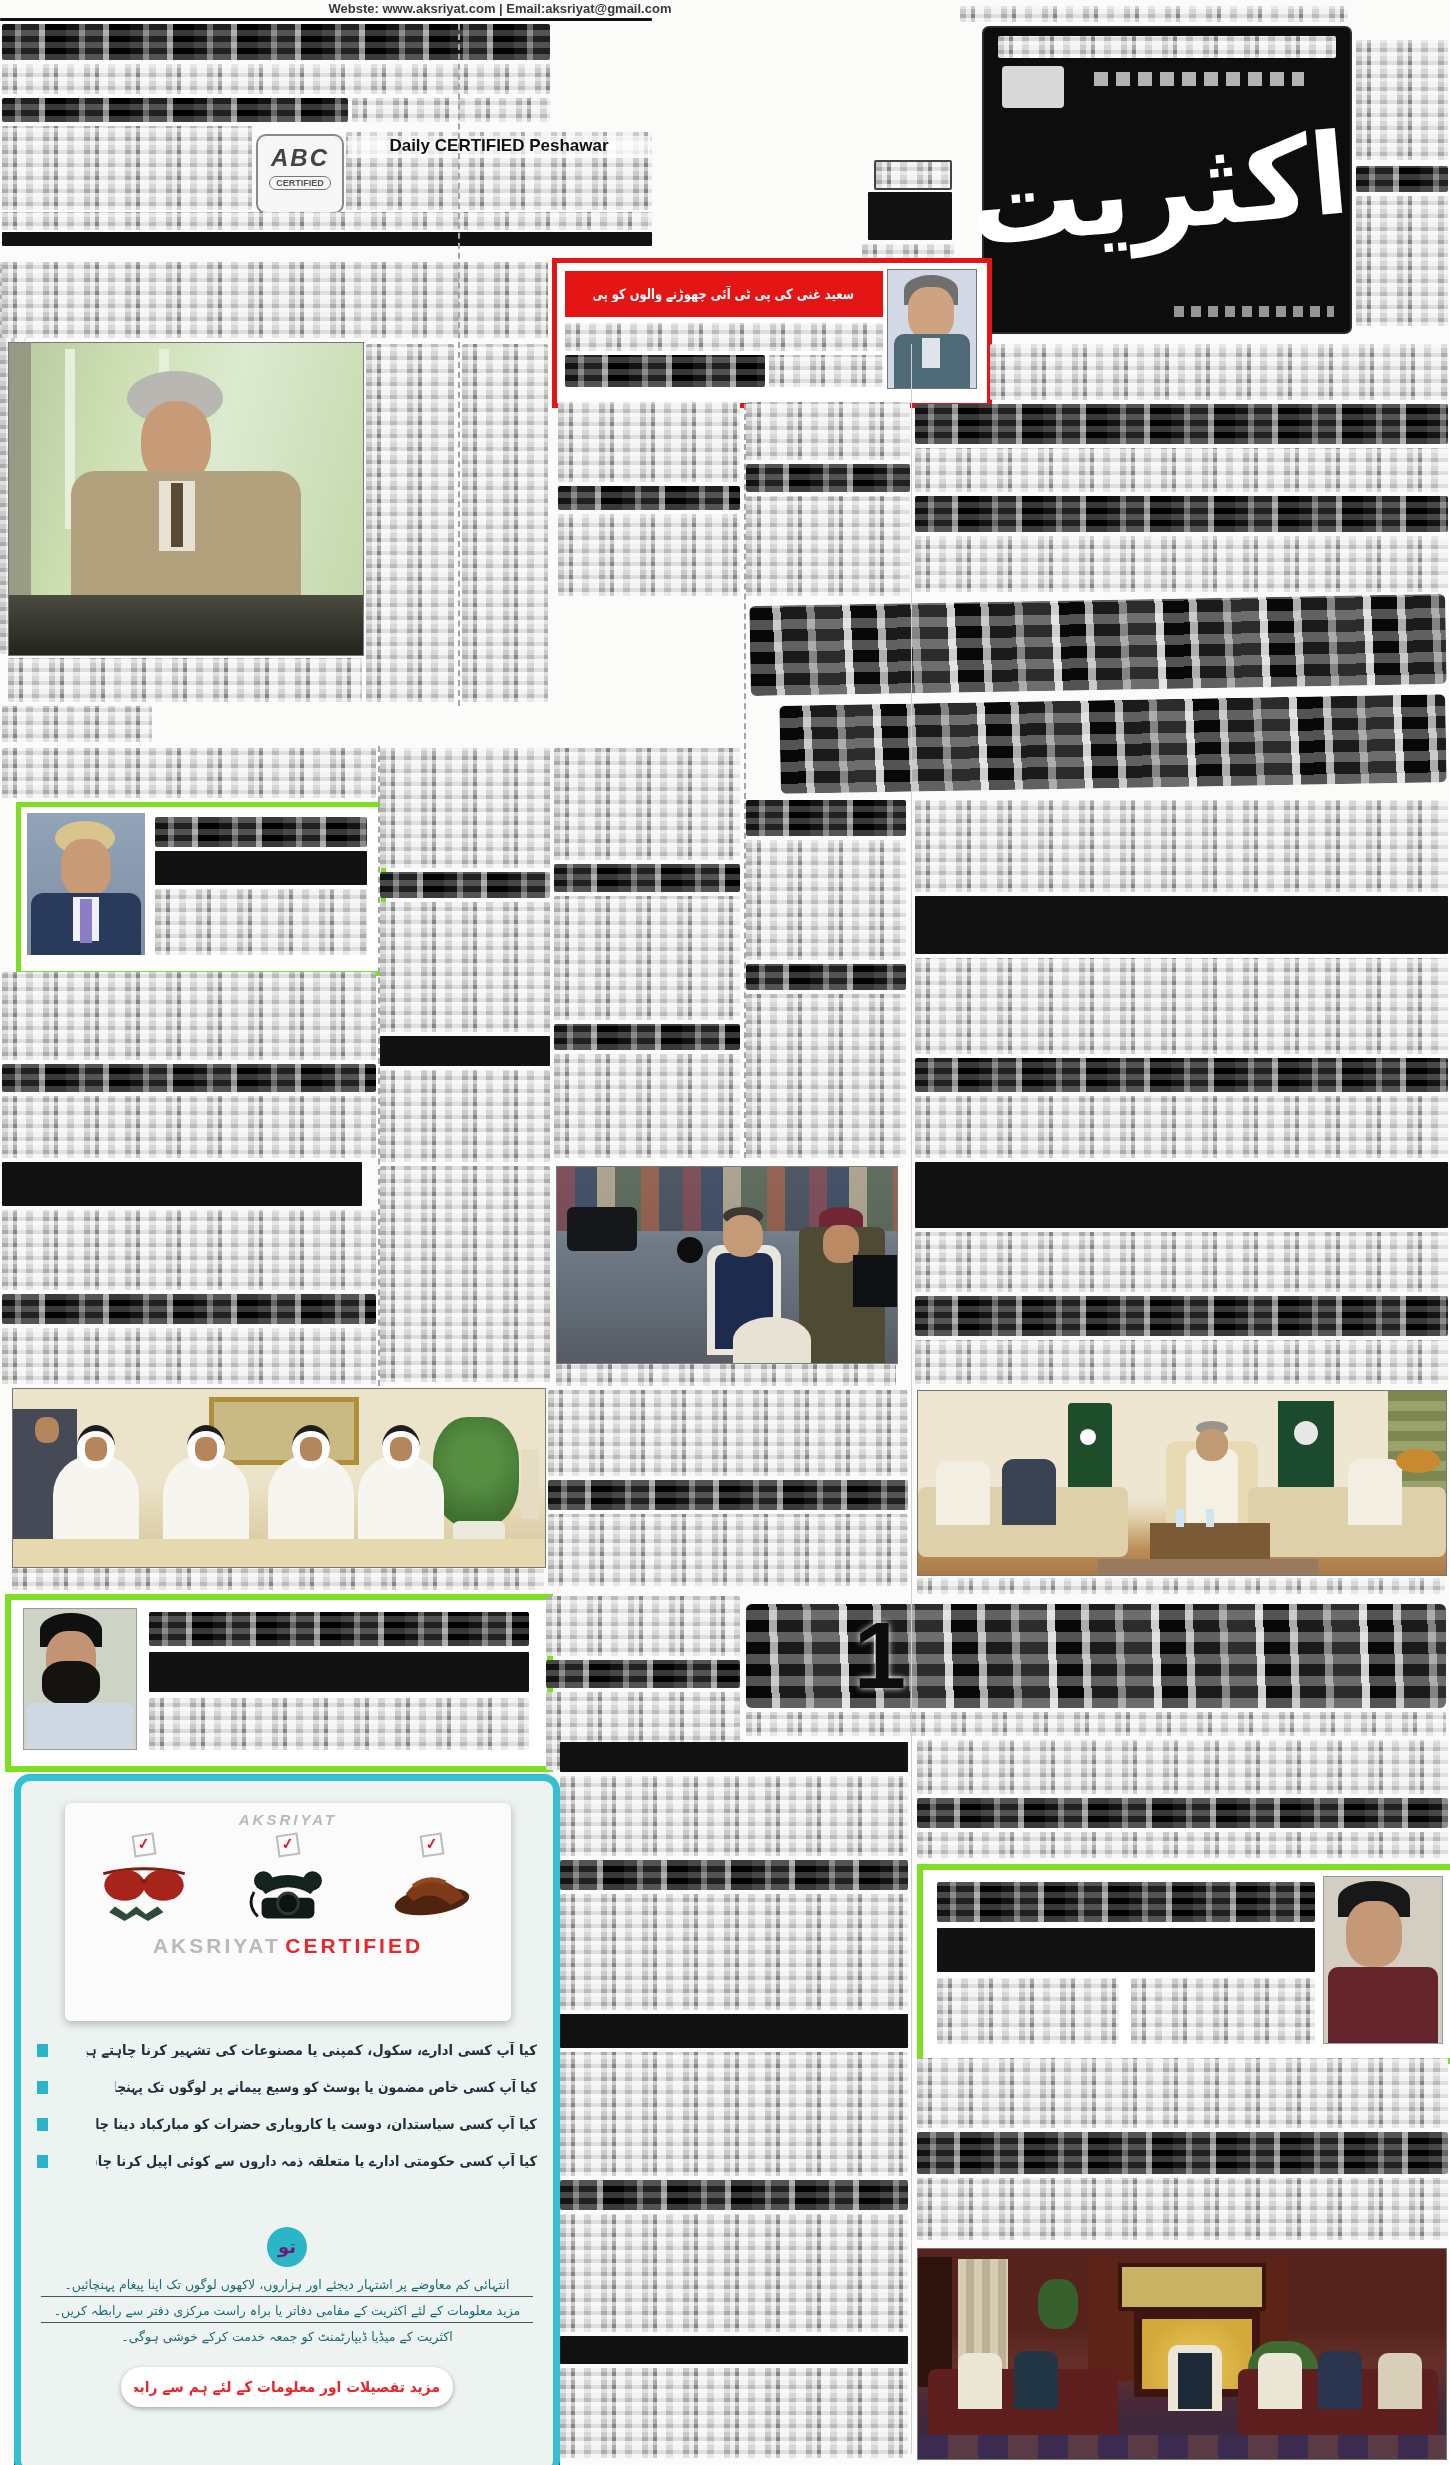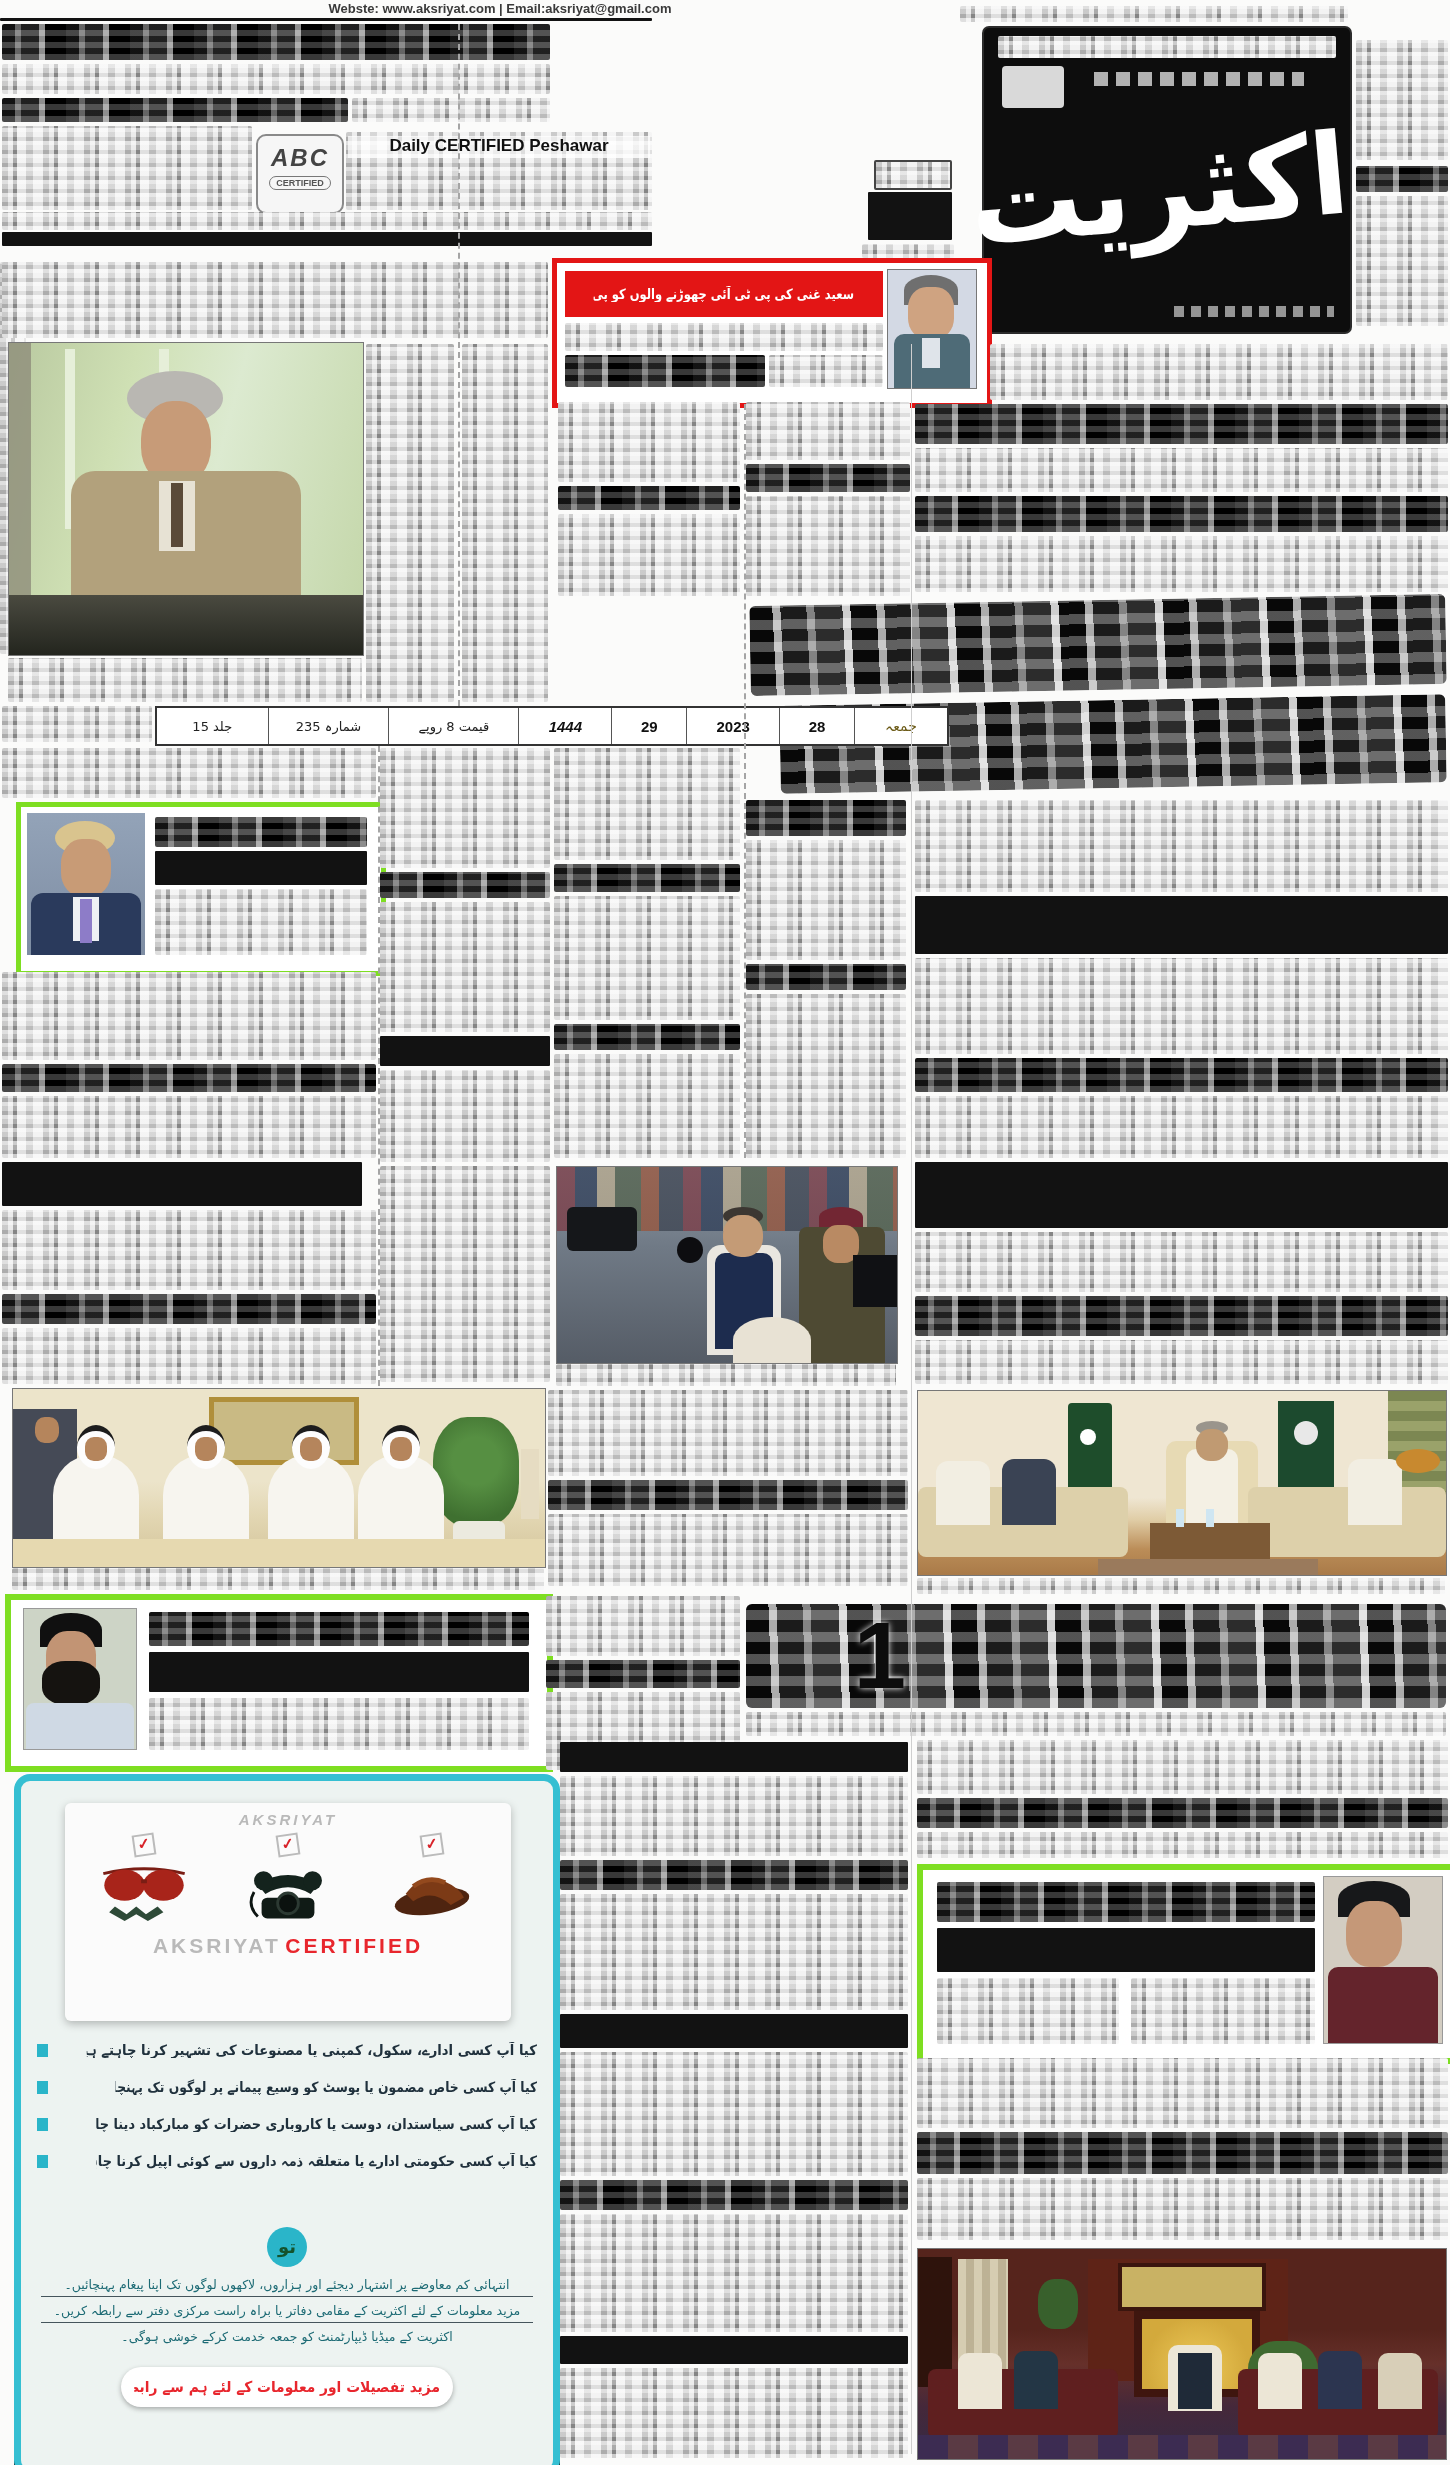--- a/index.html
+++ b/index.html
@@ -115,30 +115,20 @@
   <div class="abs tx" style="left:990px;top:344px;width:458px;height:56px;"></div>
   <div class="abs hd" style="left:915px;top:404px;width:533px;height:40px;"></div>
   <div class="abs tx" style="left:915px;top:448px;width:533px;height:44px;"></div>
   <div class="abs hd" style="left:915px;top:496px;width:533px;height:36px;"></div>
   <div class="abs tx" style="left:915px;top:536px;width:533px;height:56px;"></div>
 
   <div class="abs calli" style="left:750px;top:600px;width:696px;height:90px;transform:rotate(-1deg);"></div>
   <div class="abs calli" style="left:780px;top:700px;width:666px;height:88px;transform:rotate(-1deg);"></div>
 
   <div class="abs tx" style="left:2px;top:706px;width:150px;height:36px;"></div>
-  <div class="abs" style="left:155px;top:706px;width:790px;height:36px;display:flex;border:2px solid #333;background:#fff;">
-    <span class="urdu" style="flex:1.2;border-right:1px solid #555;font-size:13px;display:flex;align-items:center;justify-content:center;color:#222;">جلد 15</span>
-    <span class="urdu" style="flex:1.3;border-right:1px solid #555;font-size:13px;display:flex;align-items:center;justify-content:center;color:#222;">شمارہ 235</span>
-    <span class="urdu" style="flex:1.4;border-right:1px solid #555;font-size:13px;display:flex;align-items:center;justify-content:center;color:#222;">قیمت 8 روپے</span>
-    <span style="flex:1;border-right:1px solid #555;font-size:15px;font-weight:bold;font-style:italic;display:flex;align-items:center;justify-content:center;color:#111;">1444</span>
-    <span style="flex:.8;border-right:1px solid #555;font-size:15px;font-weight:bold;display:flex;align-items:center;justify-content:center;color:#111;">29</span>
-    <span style="flex:1;border-right:1px solid #555;font-size:15px;font-weight:bold;display:flex;align-items:center;justify-content:center;color:#111;">2023</span>
-    <span style="flex:.8;border-right:1px solid #555;font-size:15px;font-weight:bold;display:flex;align-items:center;justify-content:center;color:#111;">28</span>
-    <span class="urdu" style="flex:1;font-size:14px;color:#6b5a16;display:flex;align-items:center;justify-content:center;">جمعہ</span>
-  </div>
 
   <div class="abs tx" style="left:2px;top:748px;width:374px;height:50px;"></div>
 
   <div class="abs" style="left:16px;top:802px;width:360px;height:164px;background:#fff;border:5px solid #7ede21;">
     <div class="photo" style="left:6px;top:6px;width:118px;height:142px;background:linear-gradient(180deg,#93a3b8,#7e8da3);border:none;">
       <div class="abs" style="left:28px;top:8px;width:60px;height:34px;background:#d9c48e;border-radius:50%;"></div>
       <div class="abs" style="left:34px;top:26px;width:50px;height:58px;background:#c89b76;border-radius:42%;"></div>
       <div class="abs" style="left:4px;top:80px;width:110px;height:62px;background:#2a3a5c;border-radius:12px 12px 0 0;"></div>
       <div class="abs" style="left:46px;top:84px;width:26px;height:44px;background:#eef0f4;"></div>
       <div class="abs" style="left:53px;top:86px;width:12px;height:44px;background:#8d7cc8;"></div>
@@ -381,21 +371,21 @@
       <div class="qrow" style="margin-bottom:7px;">
         <span class="qbul"></span>
         <span class="qtext urdu fit" style="transform:scaleX(.92);transform-origin:right;">کیا آپ کسی سیاستدان، دوست یا کاروباری حضرات کو مبارکباد دینا چاہتے ہیں؟</span>
       </div>
       <div class="qrow">
         <span class="qbul"></span>
         <span class="qtext urdu fit" style="transform:scaleX(.92);transform-origin:right;">کیا آپ کسی حکومتی ادارے یا متعلقہ ذمہ داروں سے کوئی اپیل کرنا چاہتے ہیں؟</span>
       </div>
     </div>
 
-    <div class="abs urdu" style="left:246px;top:446px;width:40px;height:40px;background:#2ab5c9;border-radius:50%;color:#14532d;font-size:18px;font-weight:bold;text-align:center;line-height:40px;">تو</div>
+    <div class="abs urdu" style="left:246px;top:446px;width:40px;height:40px;background:#2ab5c9;border-radius:50%;color:#701a75;font-size:18px;font-weight:bold;text-align:center;line-height:40px;">تو</div>
 
     <div class="abs" style="left:20px;top:496px;width:492px;text-align:center;">
       <div class="urdu fit" style="font-size:12.5px;color:#1d6b75;border-bottom:1px solid #45555c;padding-bottom:4px;margin-bottom:6px;">انتہائی کم معاوضے پر اشتہار دیجئے اور ہزاروں، لاکھوں لوگوں تک اپنا پیغام پہنچائیں۔</div>
       <div class="urdu fit" style="font-size:12.5px;color:#1d6b75;border-bottom:1px solid #45555c;padding-bottom:4px;margin-bottom:6px;">مزید معلومات کے لئے اکثریت کے مقامی دفاتر یا براہ راست مرکزی دفتر سے رابطہ کریں۔</div>
       <div class="urdu fit" style="font-size:12.5px;color:#1d6b75;padding-bottom:2px;">اکثریت کے میڈیا ڈیپارٹمنٹ کو جمعہ خدمت کرکے خوشی ہوگی۔</div>
     </div>
 
     <div class="abs" style="left:100px;top:586px;width:332px;height:40px;background:#fff;border-radius:22px;box-shadow:0 2px 5px rgba(0,0,0,.3);display:flex;align-items:center;justify-content:center;overflow:hidden;">
       <span class="urdu fit" style="color:#e8262d;font-size:15px;font-weight:bold;transform:scaleX(.92);">مزید تفصیلات اور معلومات کے لئے ہم سے رابطہ کریں۔</span>
     </div>

